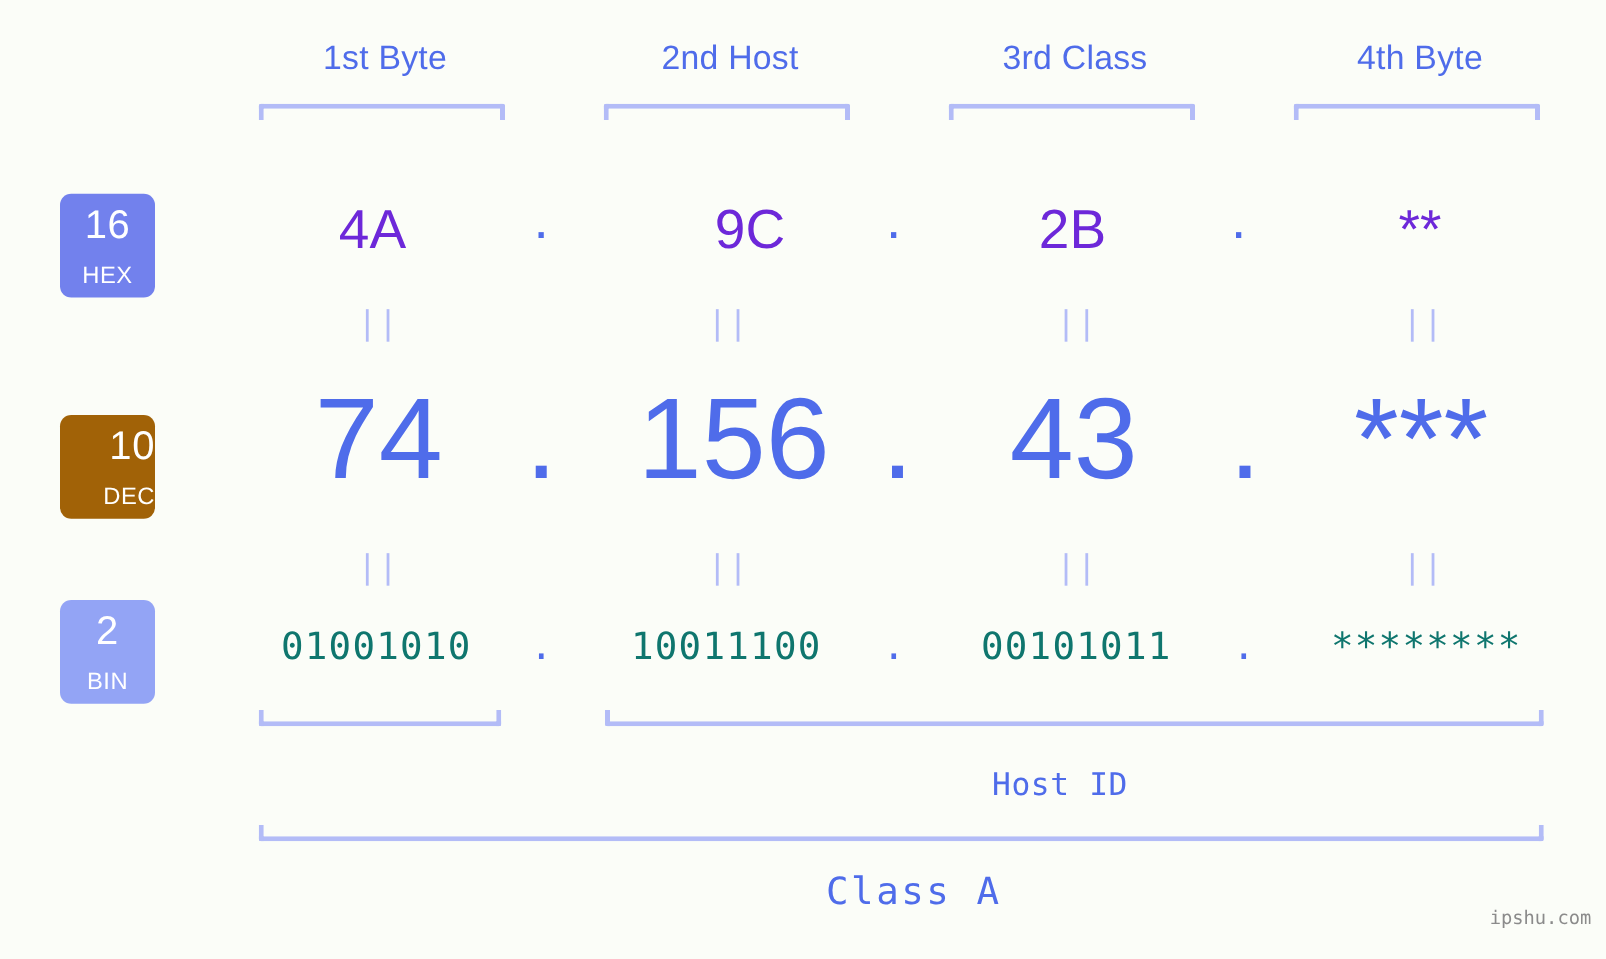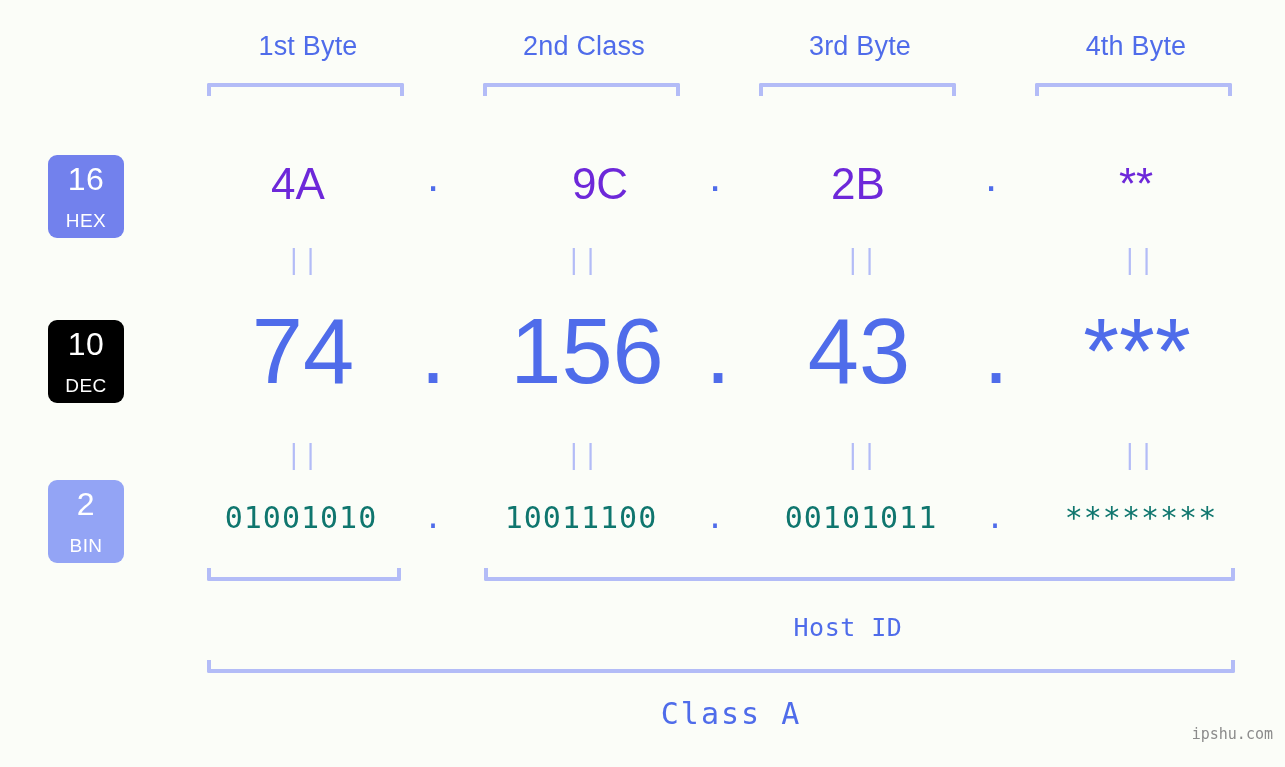--- a/index.html
+++ b/index.html
@@ -168,34 +168,34 @@
     color: #8b8b8b;
     font-family: "DejaVu Sans Mono", monospace;
   }
 </style>
 </head>
 <body>
 
 <div id="stage">
 
   <div class="byte-label" style="left:188px;">1st Byte</div>
-  <div class="byte-label" style="left:464px;">2nd Class</div>
-  <div class="byte-label" style="left:740px;">3rd Byte</div>
+  <div class="byte-label" style="left:464px;">2nd Host</div>
+  <div class="byte-label" style="left:740px;">3rd Class</div>
   <div class="byte-label" style="left:1016px;">4th Byte</div>
 
   <div class="bracket-down" style="left:207px; top:83px; width:197px;"></div>
   <div class="bracket-down" style="left:483px; top:83px; width:197px;"></div>
   <div class="bracket-down" style="left:759px; top:83px; width:197px;"></div>
   <div class="bracket-down" style="left:1035px; top:83px; width:197px;"></div>
 
   <div class="badge" style="top:155px; background:#7281ed;">
     <span class="num">16</span>
     <span class="nm">HEX</span>
   </div>
-  <div class="badge" style="top:320px; background:#000000;">
+  <div class="badge" style="top:332px; background:#a16207;align-items:flex-end;">
     <span class="num">10</span>
     <span class="nm">DEC</span>
   </div>
   <div class="badge" style="top:480px; background:#93a4f5;">
     <span class="num">2</span>
     <span class="nm">BIN</span>
   </div>
 
   <div class="row" style="top:162px;">
     <div class="cell hex-val" style="left:188px; top:0; width:220px;">4A</div>

